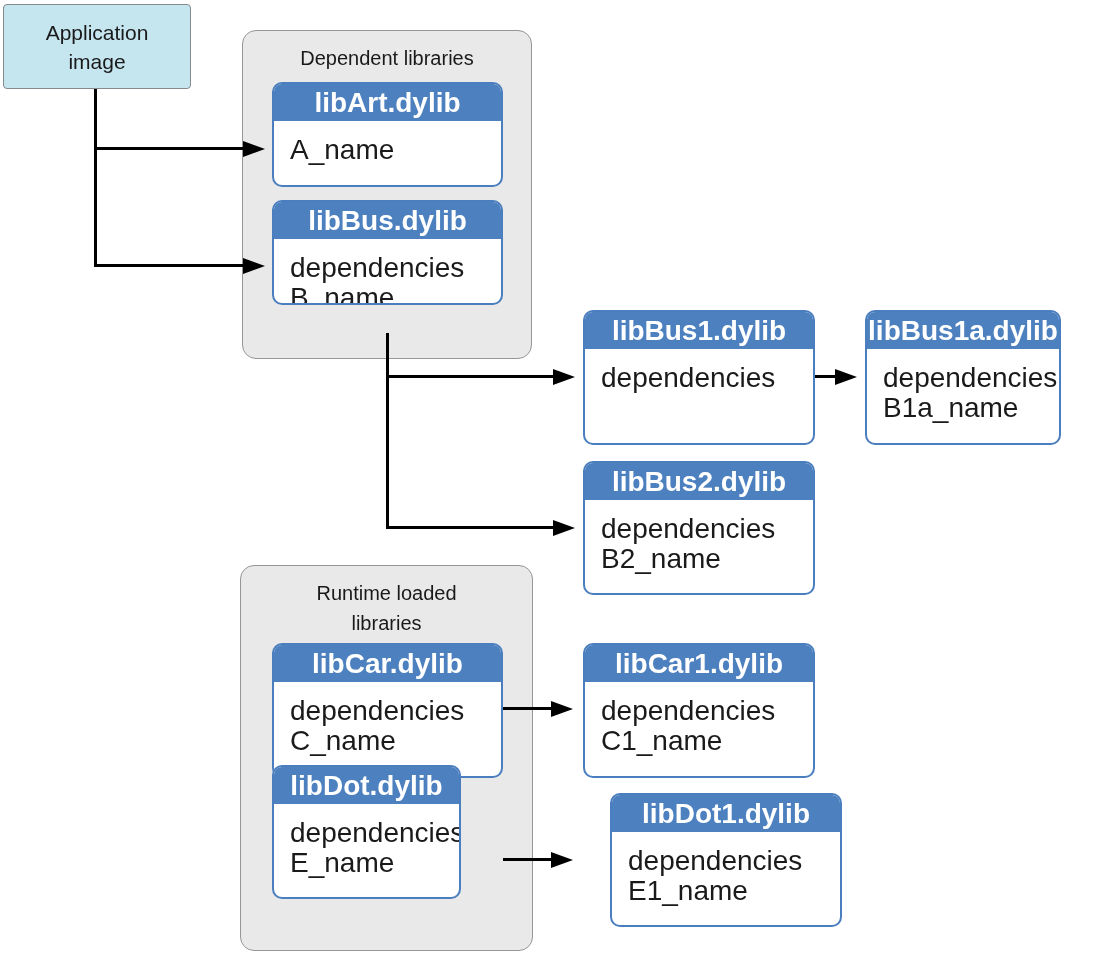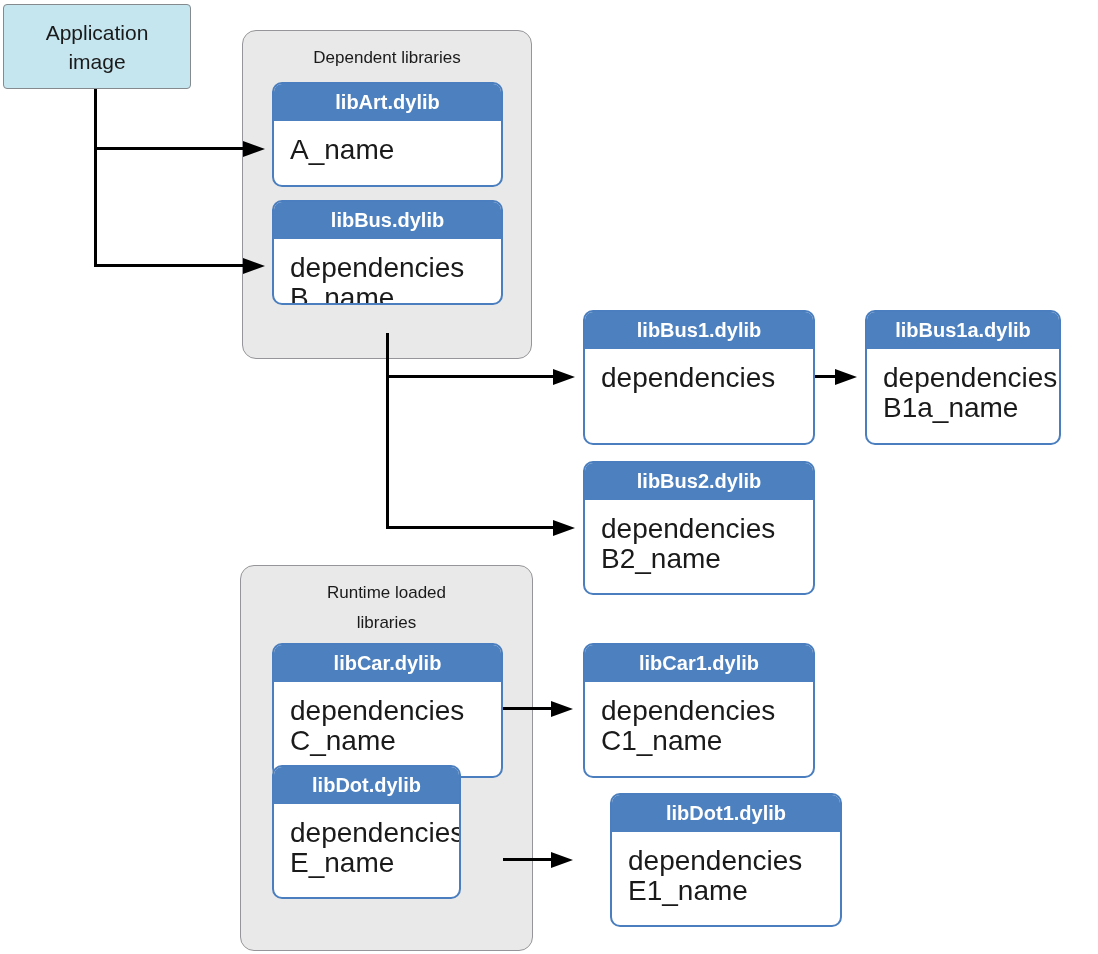--- a/index.html
+++ b/index.html
@@ -8,38 +8,38 @@
     position:relative;width:1098px;height:954px;background:#ffffff;
     font-family:"Liberation Sans","DejaVu Sans",sans-serif;
     color:#1a1a1a;overflow:hidden;
   }
   
   .group{
     position:absolute;background:#e9e9e9;border:1.5px solid #96969a;
     border-radius:14px;box-sizing:border-box;
   }
   .group-title{
-    padding-top:12px;text-align:center;font-size:17px;line-height:30px;
+    padding-top:12px;text-align:center;font-size:20px;line-height:30px;
     color:#1a1a1a;white-space:pre-line;
   }
   
   .app-box{
     position:absolute;background:#c5e5ef;border:1.5px solid #848a8e;
     border-radius:4px;box-sizing:border-box;
     display:flex;align-items:center;justify-content:center;
     text-align:center;font-size:21px;line-height:29px;white-space:pre-line;
   }
   
   .card{
     position:absolute;background:#ffffff;border:2px solid #4a7ebe;
     border-radius:10px;box-sizing:border-box;overflow:hidden;
   }
   .card-header{
     height:37px;line-height:37px;background:#4d80bf;border-bottom:3px solid #ffffff;
-    color:#ffffff;font-weight:bold;font-size:20px;text-align:center;
+    color:#ffffff;font-weight:bold;font-size:28px;text-align:center;
   }
   .card-body{padding:11px 0 0 16px;}
   .body-line{font-size:28px;line-height:30px;color:#1a1a1a;}
   
   .hline,.vline{position:absolute;background:#000000;}
   .hline{height:3px;}
   .vline{width:3px;}
   .arrowhead{
     position:absolute;width:0;height:0;
     border-top:8px solid transparent;border-bottom:8px solid transparent;

